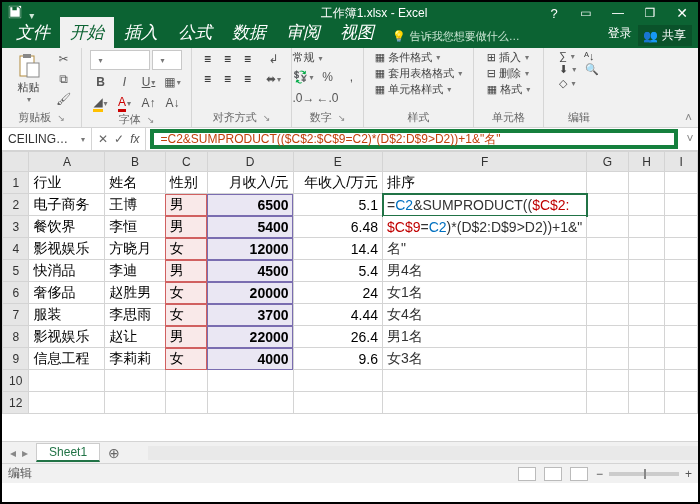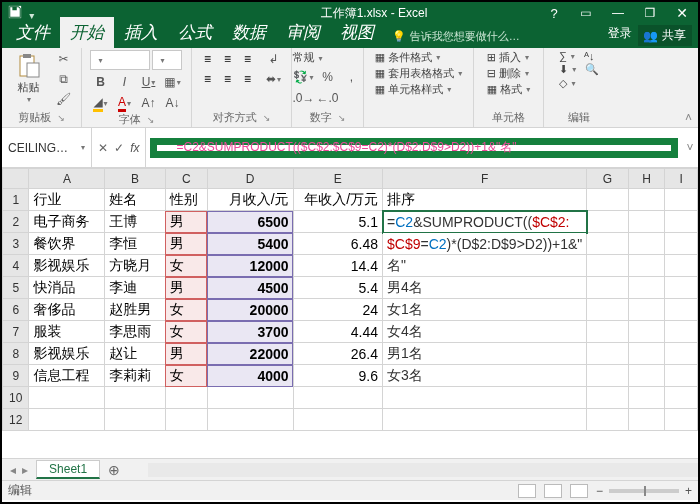--- a/index.html
+++ b/index.html
@@ -38,26 +38,26 @@
   .font-row { display:flex; gap:2px; align-items:center; }
   .font-row .box { border:1px solid #c8c8c8; background:#fff; height:20px; display:flex; align-items:center; padding:0 4px; font-size:11px; color:#888; }
   .align-grid { display:grid; grid-template-columns:repeat(3,18px); grid-template-rows:repeat(2,18px); gap:2px; }
   .align-grid div { display:flex; align-items:center; justify-content:center; }
   .styles-col { display:flex; flex-direction:column; gap:1px; font-size:11px; color:#444; }
   .styles-col .row { display:flex; align-items:center; gap:3px; white-space:nowrap; }
   .cells-col, .edit-col { display:flex; flex-direction:column; gap:1px; font-size:11px; color:#444; }
   .cells-col .row, .edit-col .row { display:flex; align-items:center; gap:3px; white-space:nowrap; }
   .collapse { position:absolute; right:6px; bottom:2px; font-size:12px; color:#888; }
   
-  .name-formula { height:40px; display:flex; align-items:center; border-bottom:1px solid #d4d4d4; background:#fff; }
+  .name-formula { height:23px; display:flex; align-items:center; border-bottom:1px solid #d4d4d4; background:#fff; }
   .name-box { width:90px; border-right:1px solid #d4d4d4; padding:0 6px; font-size:12px; color:#333; display:flex; align-items:center; justify-content:space-between; height:100%; }
   .fx-btns { display:flex; align-items:center; gap:6px; padding:0 6px; border-right:1px solid #d4d4d4; height:100%; }
   .fx-btns span { font-size:12px; color:#666; }
   .fx-btns .fx { font-style:italic; color:#555;text-align:center; }
-  .formula-bar { flex:1; border:7px solid #15803d; margin:1px 4px; padding:0 19px; font-size:12px; color:#ec4899; display:flex; align-items:center; height:20px; }
+  .formula-bar { flex:1; border:4px solid #15803d; margin:1px 4px; padding:0 6px; font-size:12px; color:#c2410c; display:flex; align-items:center; height:20px; }
   .formula-expand { width:16px; text-align:center; color:#888; }
   
   .sheet-area { position:relative; overflow:hidden; background:#fff; }
   table.sheet { border-collapse:collapse; table-layout:fixed; }
   table.sheet th, table.sheet td { border:1px solid #d4d4d4; font-size:14px; padding:0 4px; height:22px; overflow:hidden; white-space:nowrap; text-align:left; background:#fff; }
   table.sheet thead th { background:#e6e6e6; font-weight:normal; color:#333; text-align:center; font-size:12px; height:20px; position:relative; }
   table.sheet .rowhdr { background:#e6e6e6; text-align:center; font-size:12px; color:#333; width:28px; }
   table.sheet td.num { text-align:right; }
   .col-C { background:#f9e9e9 !important; }
   .col-D { background:#eae7f3 !important;font-weight:bold; }
@@ -247,20 +247,23 @@
               <span>套用表格格式</span>
               <span class="dd">▾</span>
             </div>
         <div class="row">
               <span>▦</span>
               <span>单元格样式</span>
               <span class="dd">▾</span>
             </div>
       </div>
         </div>
+      <div class="group-label">
+          <span>样式</span>
+        </div>
     </div>
 
     <div class="ribbon-group" style="width:70px">
       <div class="group-body">
           <div class="cells-col">
         <div class="row">
               <span>⊞</span>
               <span>插入</span>
               <span class="dd">▾</span>
             </div>

